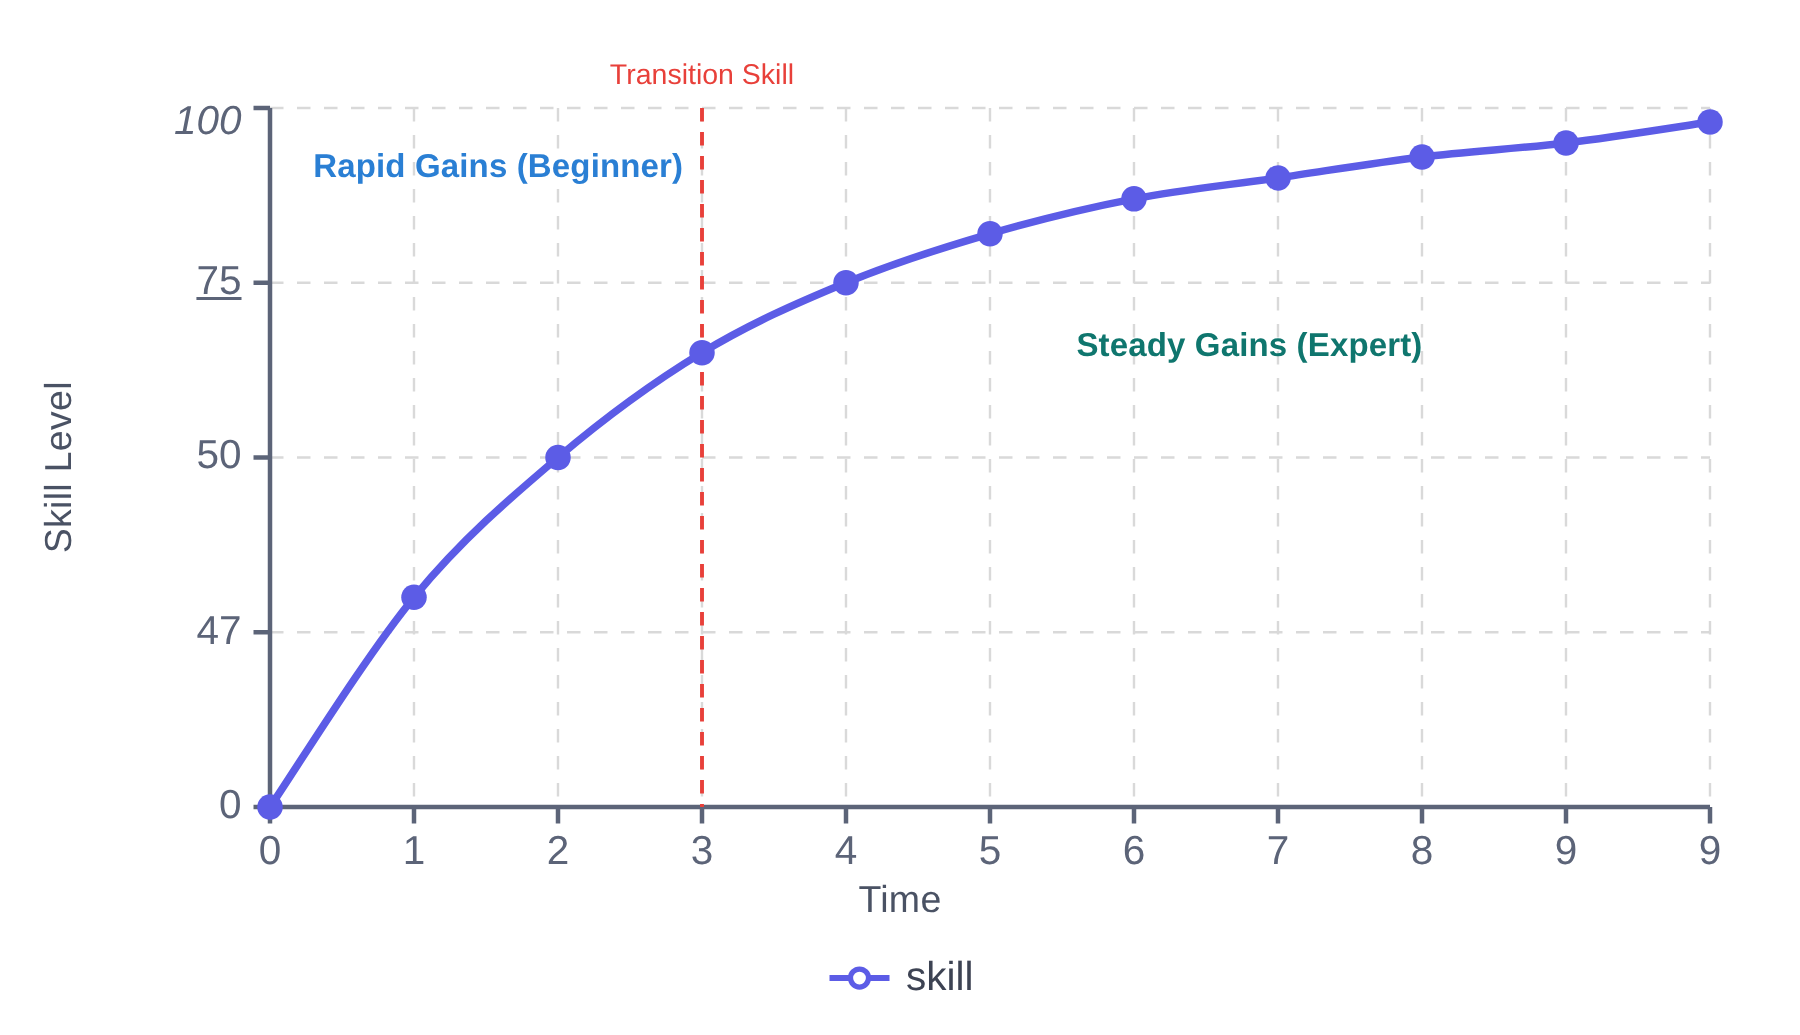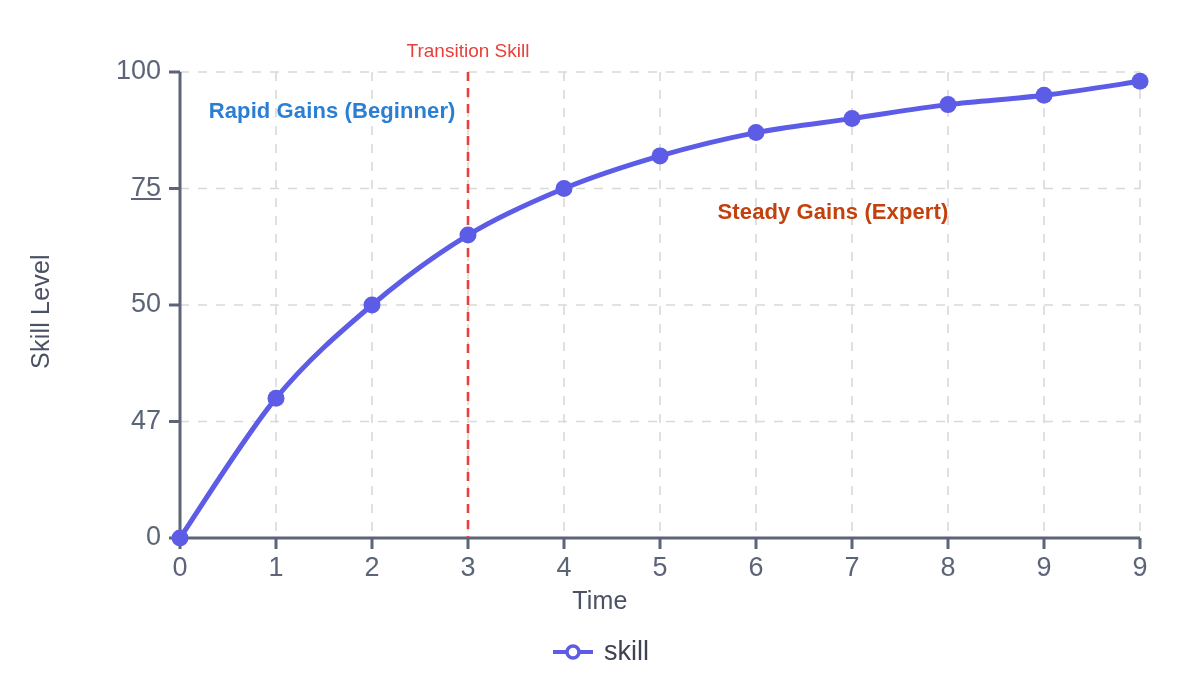--- a/index.html
+++ b/index.html
@@ -164,38 +164,38 @@
   </svg>
 
   <div class="axis-title" id="xlabel">Time</div>
   <div class="axis-title" id="ylabel">Skill Level</div>
 
   <div id="ytick-labels">
       <div class="tick-label ytick" style="left: 81px; top: 521px;">0</div>
       <div class="tick-label ytick" style="left: 81px; top: 404.5px;">47</div>
       <div class="tick-label ytick" style="left: 81px; top: 288px;">50</div>
       <div class="tick-label ytick" style="left: 81px; top: 171.5px; text-decoration: underline;">75</div>
-      <div class="tick-label ytick" style="left: 81px; top: 55px;">100</div>
+      <div class="tick-label ytick" style="left: 81px; top: 65px; font-style: italic;">100</div>
     </div>
   <div id="xtick-labels">
       <div class="tick-label xtick" style="left: 150px; top: 552px;">0</div>
       <div class="tick-label xtick" style="left: 246px; top: 552px;">1</div>
       <div class="tick-label xtick" style="left: 342px; top: 552px;">2</div>
       <div class="tick-label xtick" style="left: 438px; top: 552px;">3</div>
       <div class="tick-label xtick" style="left: 534px; top: 552px;">4</div>
       <div class="tick-label xtick" style="left: 630px; top: 552px;">5</div>
       <div class="tick-label xtick" style="left: 726px; top: 552px;">6</div>
       <div class="tick-label xtick" style="left: 822px; top: 552px;">7</div>
       <div class="tick-label xtick" style="left: 918px; top: 552px;">8</div>
       <div class="tick-label xtick" style="left: 1014px; top: 552px;">9</div>
       <div class="tick-label xtick" style="left: 1110px; top: 552px;">9</div>
     </div>
   <div id="annotations">
       <div class="annotation" style="color: rgb(42, 127, 212); left: 208.8px; top: 97.94px;">Rapid Gains (Beginner)</div>
-      <div class="annotation" style="color: #c2410c; left: 717.6px; top: 199px;">Steady Gains (Expert)</div>
+      <div class="annotation" style="color: #0f766e; left: 717.6px; top: 217px;">Steady Gains (Expert)</div>
     </div>
   <div id="vline-labels">
       <div class="vline-label" style="color: rgb(232, 64, 58); left: 348px; width: 240px; top: 40px;">Transition Skill</div>
     </div>
 
   <div id="legend">
       <div class="legend-entry">
         <svg width="44" height="20">
           <line x1="2" y1="10" x2="42" y2="10" stroke="#5c5ce6" stroke-width="4"></line>
           <circle cx="22" cy="10" r="6" fill="#ffffff" stroke="#5c5ce6" stroke-width="3.5"></circle>

